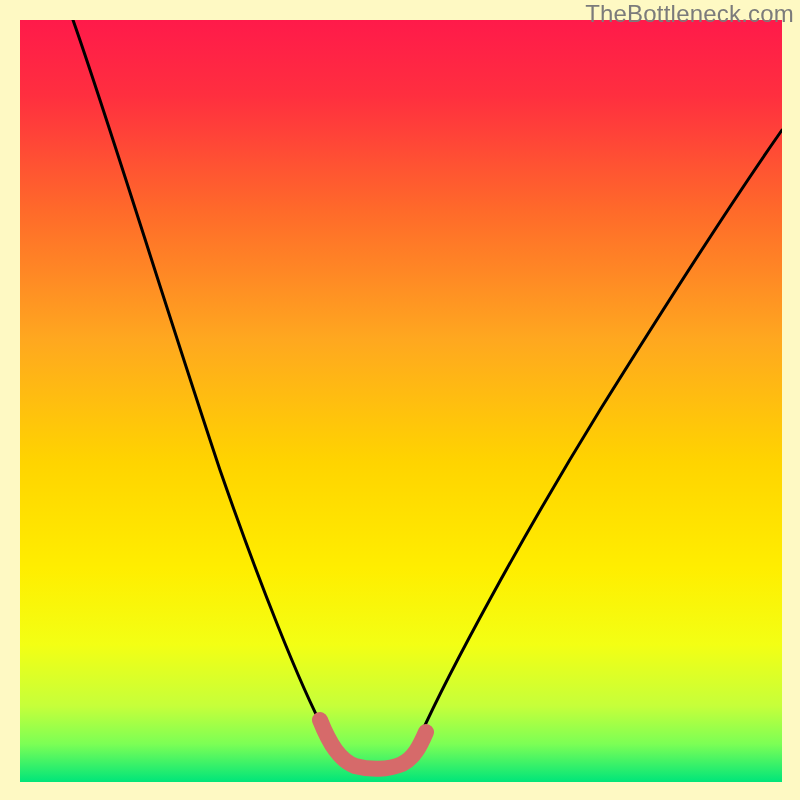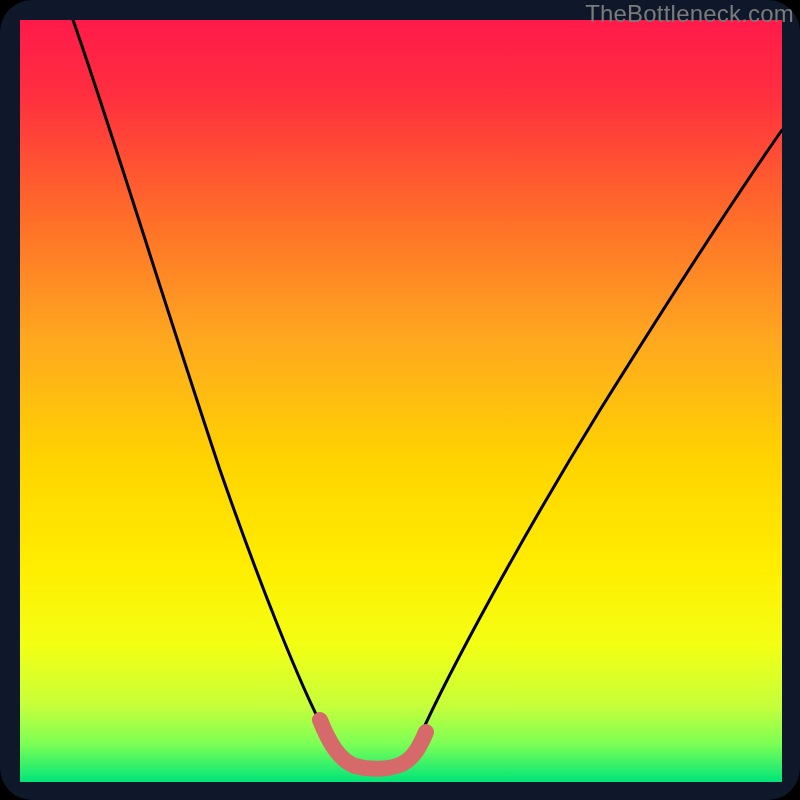--- a/index.html
+++ b/index.html
@@ -9,22 +9,21 @@
     height: 800px;
     background: #000;
     overflow: hidden;
   }
   .frame {
     position: absolute;
     left: 0;
     top: 0;
     width: 800px;
     height: 800px;
-    background: #0f172a;
-    border-radius: 32px;
+    background: #fef9c3;
   }
   .plot {
     position: absolute;
     left: 20px;
     top: 20px;
     width: 762px;
     height: 762px;
     overflow: hidden;
   }
   .watermark {

